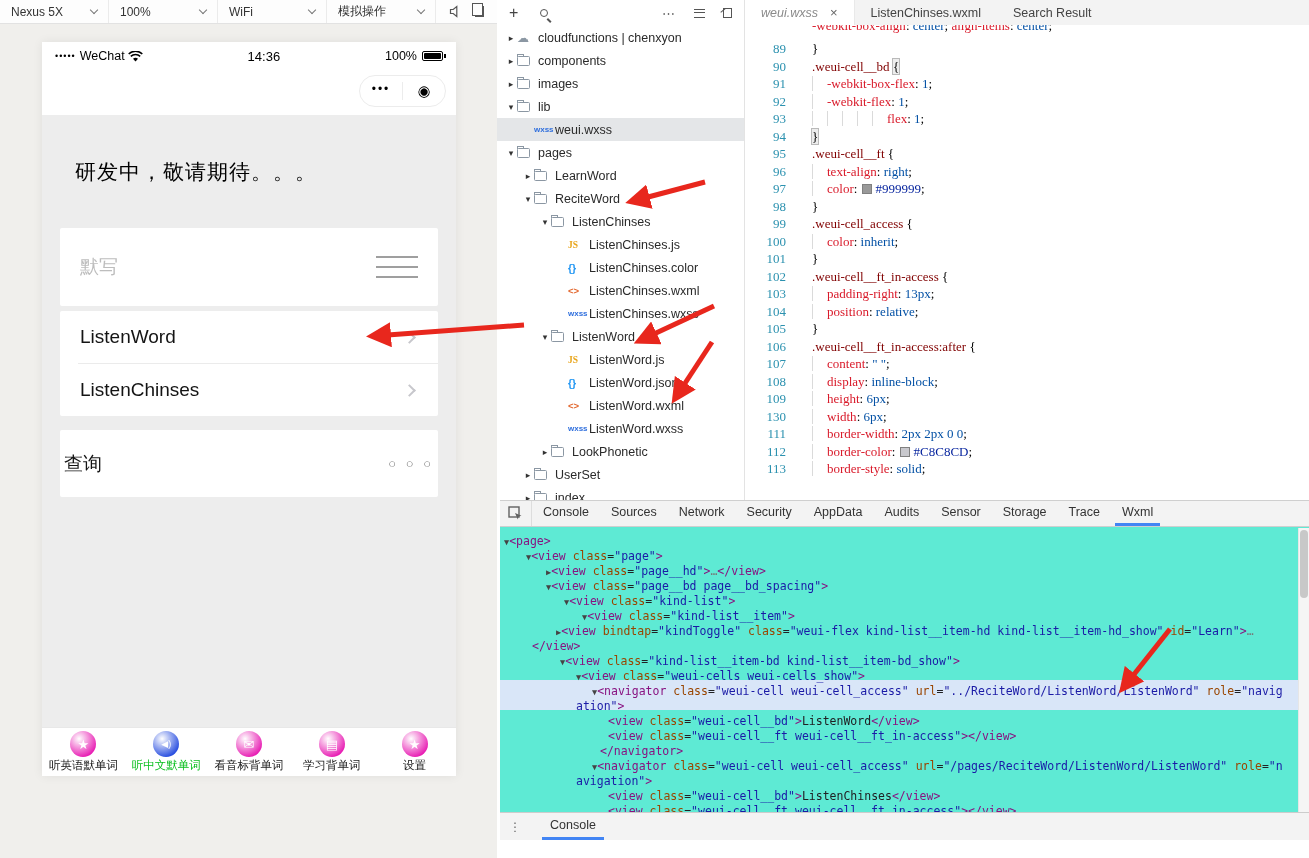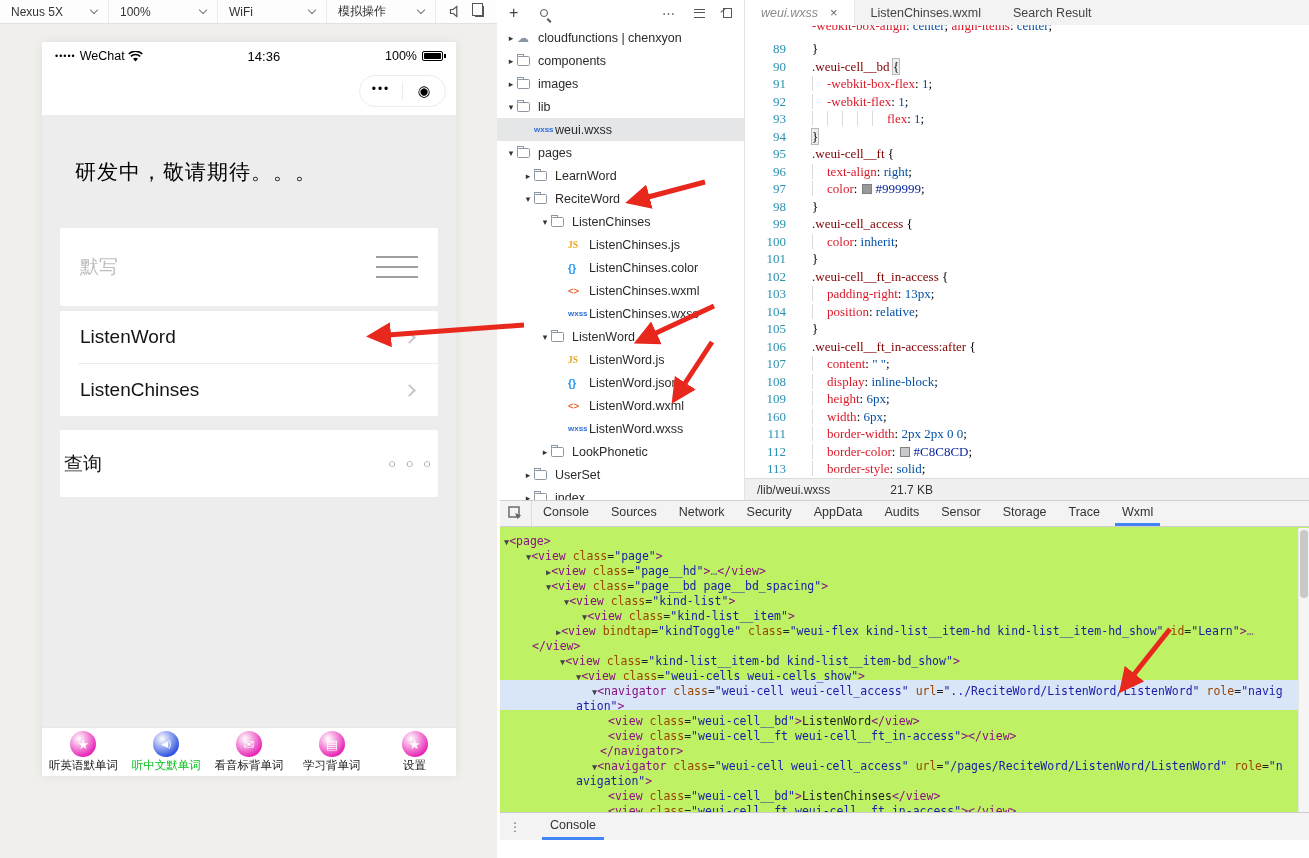--- a/index.html
+++ b/index.html
@@ -112,21 +112,21 @@
   .c-h { color:#001f9c; }
   .c-b { color:#000; background:#ededed; outline:1px solid #b9b9b9; }
   .guide { display:inline-block; width:15px; height:15px; vertical-align:-3px; border-left:1px solid #dadada; }
   .swatch { display:inline-block; width:10px; height:10px; border:1px solid #808080; margin:0 4px -1px 1px; }
   #ed-status { position:absolute; left:0; right:0; bottom:0; height:22px; background:#f0f0f0;
     border-top:1px solid #dcdcdc; display:flex; align-items:center; font-size:12px; color:#333; }
   #ed-status .path { margin-left:12px; }
   #ed-status .size { margin-left:60px; }
 
   
-  #devtools { position:absolute; left:500px; top:500px; width:809px; height:340px; background:#bef264;
+  #devtools { position:absolute; left:500px; top:500px; width:809px; height:340px; background:#5eead4;
     border-top:1px solid #cfcfcf; }
   #dt-tabs { height:26px; background:#f3f3f3; border-bottom:1px solid #cfcfcf; display:flex; align-items:stretch; }
   .inspect { width:32px; display:flex; align-items:center; justify-content:center; border-right:1px solid #ddd; cursor:pointer; }
   .dtab { padding:0 7px; margin:0 4px; display:flex; align-items:center; font-size:12.5px; color:#333;
     cursor:pointer; border-bottom:3px solid transparent; }
   .dtab.active { border-bottom:3px solid #4285f4; }
   #wxml-pane { position:absolute; left:0; right:0; top:27px; bottom:28px; overflow:hidden;
     font-family:"DejaVu Sans Mono", monospace; font-size:11.5px; padding-top:2px; }
   .wl { height:15px; line-height:22px; white-space:pre; }
   .wl.sel { background:#d9e6f8; }
@@ -443,29 +443,25 @@
           <div class="cl"><span class="gut">100</span><span class="lc"><span class="guide"></span><span class="c-p">color</span><span class="c-u">: </span><span class="c-v">inherit</span><span class="c-u">;</span></span></div>
           <div class="cl"><span class="gut">101</span><span class="lc"><span class="c-u">}</span></span></div>
           <div class="cl"><span class="gut">102</span><span class="lc"><span class="c-s">.weui-cell__ft_in-access</span><span class="c-u"> </span><span class="c-u">{</span></span></div>
           <div class="cl"><span class="gut">103</span><span class="lc"><span class="guide"></span><span class="c-p">padding-right</span><span class="c-u">: </span><span class="c-v">13px</span><span class="c-u">;</span></span></div>
           <div class="cl"><span class="gut">104</span><span class="lc"><span class="guide"></span><span class="c-p">position</span><span class="c-u">: </span><span class="c-v">relative</span><span class="c-u">;</span></span></div>
           <div class="cl"><span class="gut">105</span><span class="lc"><span class="c-u">}</span></span></div>
           <div class="cl"><span class="gut">106</span><span class="lc"><span class="c-s">.weui-cell__ft_in-access:after</span><span class="c-u"> </span><span class="c-u">{</span></span></div>
           <div class="cl"><span class="gut">107</span><span class="lc"><span class="guide"></span><span class="c-p">content</span><span class="c-u">: </span><span class="c-v">" "</span><span class="c-u">;</span></span></div>
           <div class="cl"><span class="gut">108</span><span class="lc"><span class="guide"></span><span class="c-p">display</span><span class="c-u">: </span><span class="c-v">inline-block</span><span class="c-u">;</span></span></div>
           <div class="cl"><span class="gut">109</span><span class="lc"><span class="guide"></span><span class="c-p">height</span><span class="c-u">: </span><span class="c-v">6px</span><span class="c-u">;</span></span></div>
-          <div class="cl"><span class="gut">160</span><span class="lc"><span class="guide"></span><span class="c-p">width</span><span class="c-u">: </span><span class="c-v">6px</span><span class="c-u">;</span></span></div>
+          <div class="cl"><span class="gut">130</span><span class="lc"><span class="guide"></span><span class="c-p">width</span><span class="c-u">: </span><span class="c-v">6px</span><span class="c-u">;</span></span></div>
           <div class="cl"><span class="gut">111</span><span class="lc"><span class="guide"></span><span class="c-p">border-width</span><span class="c-u">: </span><span class="c-v">2px 2px 0 0</span><span class="c-u">;</span></span></div>
           <div class="cl"><span class="gut">112</span><span class="lc"><span class="guide"></span><span class="c-p">border-color</span><span class="c-u">: </span><span class="swatch" style="background: rgb(200, 200, 205);"></span><span class="c-h">#C8C8CD</span><span class="c-u">;</span></span></div>
           <div class="cl"><span class="gut">113</span><span class="lc"><span class="guide"></span><span class="c-p">border-style</span><span class="c-u">: </span><span class="c-v">solid</span><span class="c-u">;</span></span></div>
         </div>
-    </div>
-    <div id="ed-status">
-      <span class="path">/lib/weui.wxss</span>
-      <span class="size">21.7 KB</span>
     </div>
   </div>
 
   <div id="devtools">
     <div id="dt-tabs">
       <span class="inspect">
         <svg width="15" height="15" viewBox="0 0 15 15">
             <rect x="1" y="1" width="10" height="10" fill="none" stroke="#616161" stroke-width="1.4"></rect>
             <path d="M7 7 L13.5 9.8 L10.6 10.6 L9.8 13.5 Z" fill="#616161"></path>
           </svg>

